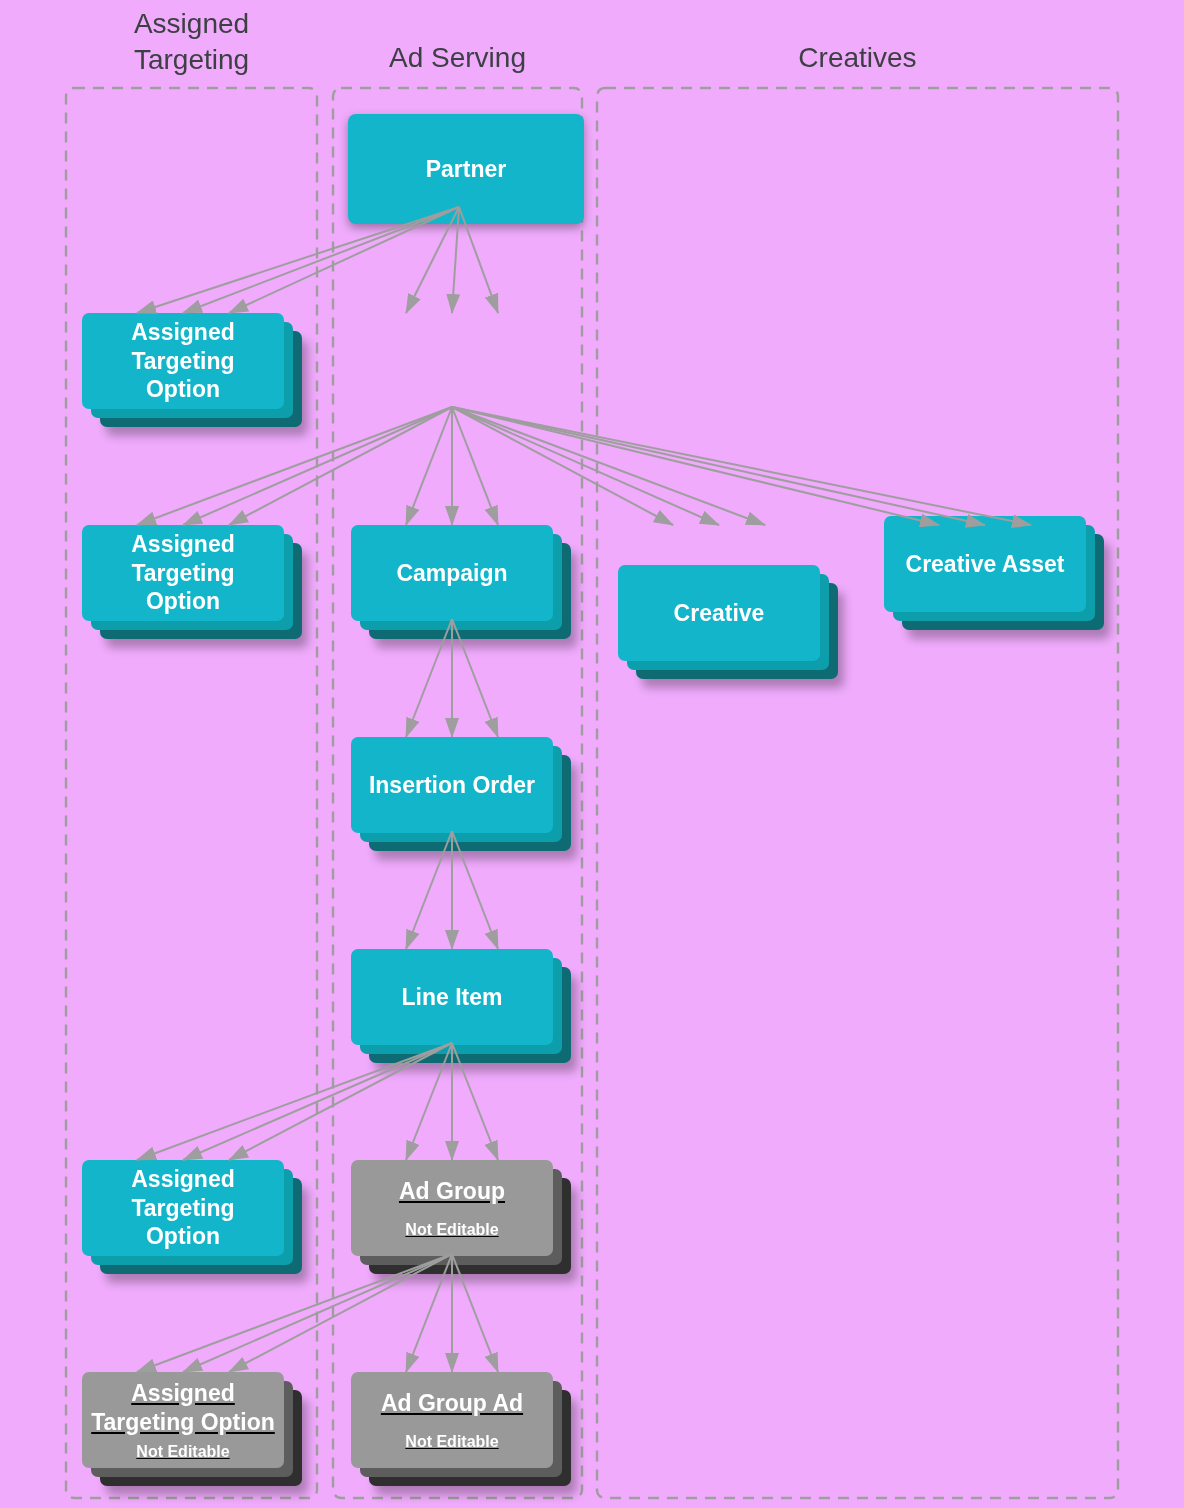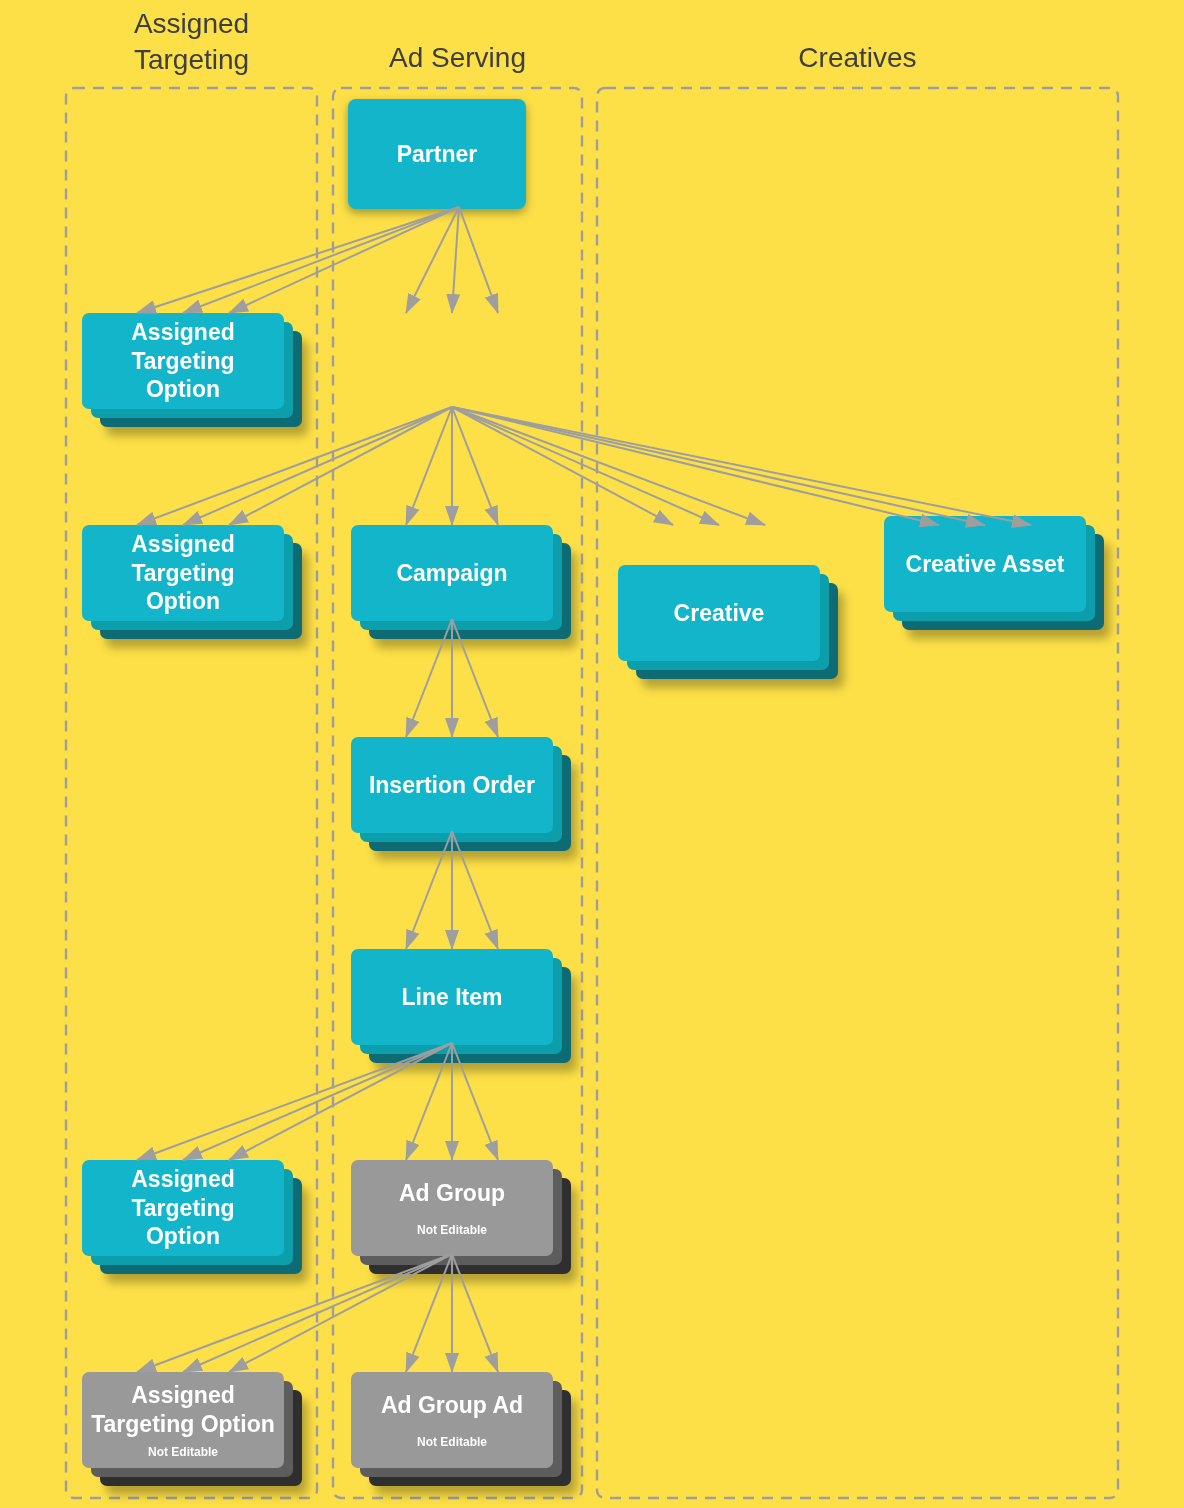--- a/index.html
+++ b/index.html
@@ -1,19 +1,19 @@
 <!DOCTYPE html>
 <html style="--box-cyan: #12b5c9; --box-cyan-shadow-1: #0d9eac; --box-cyan-shadow-2: #0e6b74; --box-gray: #999999; --box-gray-shadow-1: #5d5d5d; --box-gray-shadow-2: #2f2f2f; --box-text: #ffffff; --arrow: #9e9e9e; --column-border: #9e9e9e; --header-text: #3c4043;"><head>
 <meta charset="utf-8">
 <style>
   html,body{margin:0;padding:0;background:#ffffff;}
   .canvas{
     position:relative;
     width:1184px;height:1508px;
-    background:#fde047;
+    background:#f0abfc;
     font-family:"Liberation Sans","DejaVu Sans",sans-serif;
     overflow:hidden;
   }
   svg.layer{position:absolute;left:0;top:0;pointer-events:none;}
   #columns-layer{z-index:1;}
   #edges-layer{z-index:3;}
   .col-header{
     position:absolute;
     z-index:2;
     text-align:center;
@@ -36,59 +36,60 @@
     background:var(--box-cyan,#12b5c9);
     box-shadow:9px 9px 0 var(--box-cyan-shadow-1,#0d9eac),
                18px 18px 0 var(--box-cyan-shadow-2,#0e6b74),
                24px 27px 10px rgba(0,0,0,.28);
   }
   .node.gray{
     background:var(--box-gray,#999999);
     box-shadow:9px 9px 0 var(--box-gray-shadow-1,#5d5d5d),
                18px 18px 0 var(--box-gray-shadow-2,#2f2f2f),
                24px 27px 10px rgba(0,0,0,.28);
+    text-decoration:underline;
   }
   .node.flat{
     background:var(--box-cyan,#12b5c9);
     border-radius:8px;
     box-shadow:0 4px 10px rgba(0,0,0,.35);
   }
   .label{
     color:var(--box-text,#ffffff);
     font-weight:bold;
     font-size:23px;
     line-height:1.26;
     white-space:pre-line;
     padding:0 2px;
   }
   .sub{
     color:var(--box-text,#ffffff);
     font-weight:bold;
-    font-size:12px;
+    font-size:16px;
     margin-top:15px;
   }
   .node[data-node="ato4"] .sub{margin-top:7px;}
 </style>
 </head>
 <body>
 
 <div class="canvas">
 
   <svg id="columns-layer" class="layer" width="1184" height="1508">
       <rect x="66" y="88" width="251" height="1410" rx="8" fill="none" stroke="#9e9e9e" stroke-width="2.4" stroke-dasharray="11 8"></rect>
       <rect x="333" y="88" width="249" height="1410" rx="8" fill="none" stroke="#9e9e9e" stroke-width="2.4" stroke-dasharray="11 8"></rect>
       <rect x="597" y="88" width="521" height="1410" rx="8" fill="none" stroke="#9e9e9e" stroke-width="2.4" stroke-dasharray="11 8"></rect>
     </svg>
 
   <div class="col-header" style="left:66px;width:251px;top:6px">Assigned
 Targeting</div>
   <div class="col-header" style="left:333px;width:249px;top:40px">Ad Serving</div>
   <div class="col-header" style="left:597px;width:521px;top:40px">Creatives</div>
 
-  <div class="node flat" data-node="partner" style="left: 348px; top: 99px; width: 178px; height: 110px; align-items: center;">
+  <div class="node flat" data-node="partner" style="left: 348px; top: 114px; width: 236px; height: 110px; align-items: center;">
     <span class="label">Partner</span>
   </div>
 
   <div class="node cyan" data-node="ato1" style="left: 82px; top: 313px; width: 202px; height: 96px;">
     <span class="label">Assigned
 Targeting
 Option</span>
   </div>
 
 

